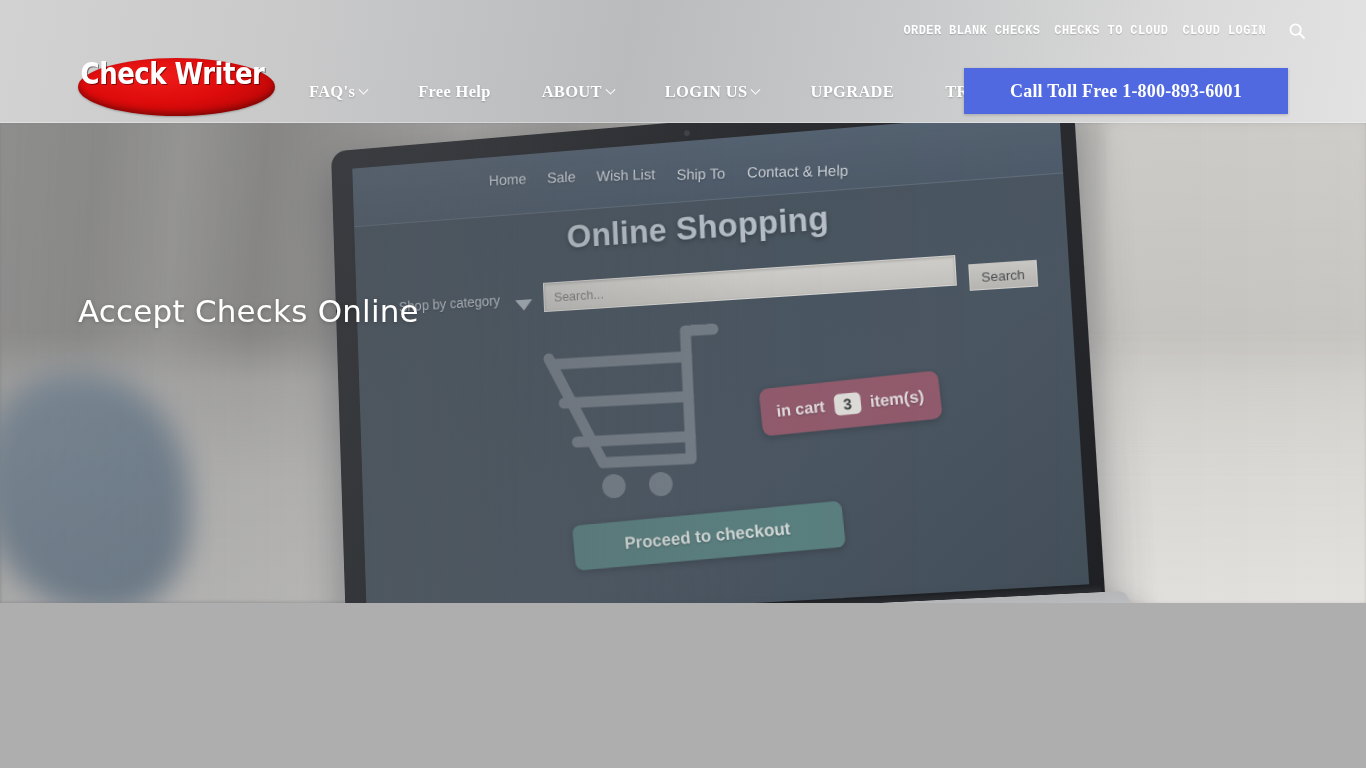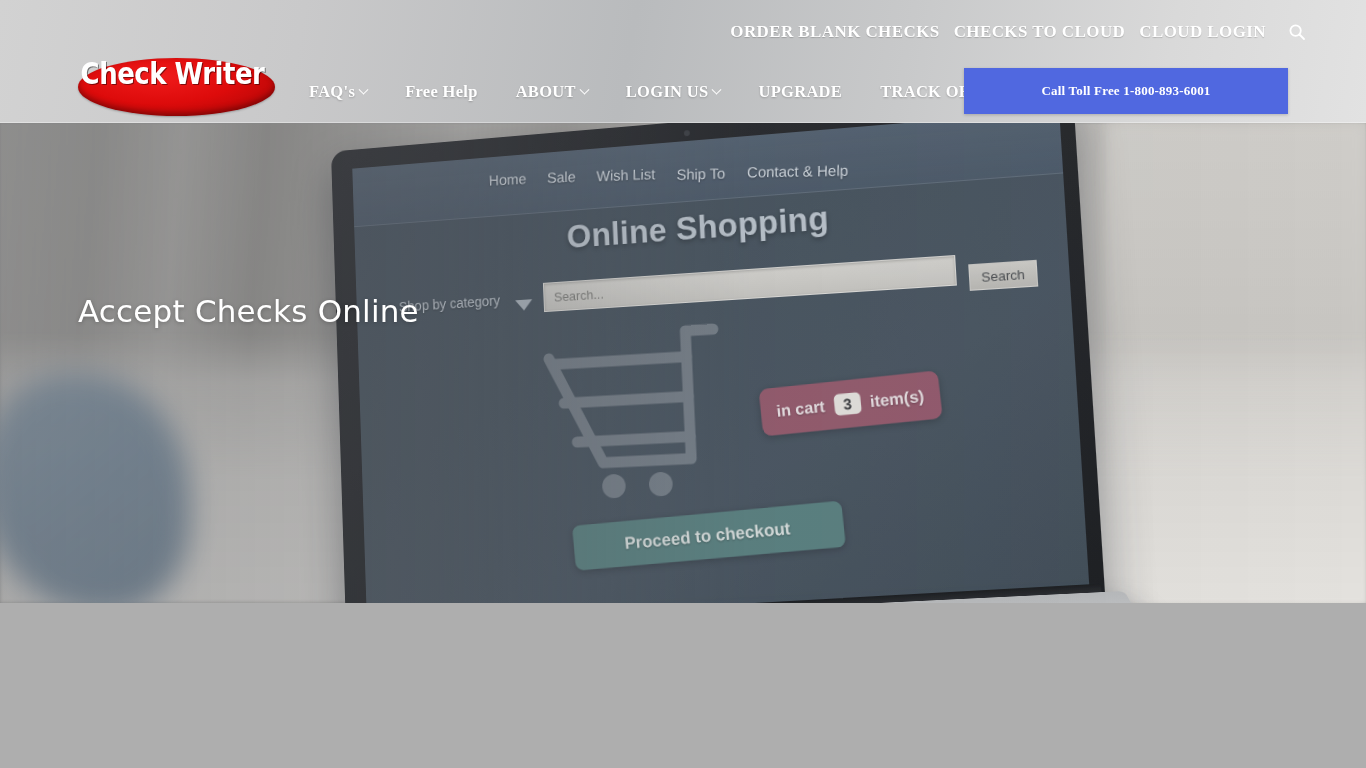--- a/index.html
+++ b/index.html
@@ -22,23 +22,23 @@
     content: ""; position: absolute; left: 0; bottom: 0;
     width: 100%; height: 1px; background: rgba(255,255,255,0.35);
   }
 
   .topbar {
     position: absolute; top: 22px; right: 60px;
     display: flex; align-items: center; gap: 14px;
   }
   .topbar a {
     color: #ffffff; text-decoration: none;
-    font-size: 17px; font-weight: bold;
+    font-size: 12px; font-weight: bold;
     letter-spacing: 0.4px;
-    font-family: Liberation Serif, serif;
+    font-family: Liberation Mono, monospace;
     text-shadow: 0 1px 1px rgba(0,0,0,0.18);
     white-space: nowrap;
   }
   .search-icon-btn {
     width: 18px; height: 18px;
     margin-left: 8px;
     position: relative;
     cursor: pointer;
   }
   .search-icon-btn svg { display: block; }
@@ -68,21 +68,21 @@
   }
   .logo-tm {
     position: absolute;
     right: 22px; top: 11px;
     color: #fff; font-size: 9px; font-weight: bold;
     font-family: "DejaVu Sans", sans-serif;
   }
 
   .mainnav {
     position: absolute; left: 292px; top: 78px;
-    display: flex; align-items: center; gap: 4px;
+    display: flex; align-items: center; gap: 17px;
   }
   .mainnav .nav-item {
     color: #ffffff;
     font-family: "Liberation Serif", serif;
     font-weight: bold;
     font-size: 16.5px;
     letter-spacing: 0.3px;
     text-decoration: none;
     white-space: nowrap;
     padding: 4px 17px;
@@ -98,21 +98,21 @@
     transform: rotate(45deg) translate(-2px, -2px);
   }
 
   .cta-phone {
     position: absolute; right: 78px; top: 68px;
     width: 324px; height: 46px;
     background: #5068e0;
     color: #fff;
     display: flex; align-items: center; justify-content: center;
     font-family: "Liberation Serif", serif;
-    font-weight: bold; font-size: 13px;
+    font-weight: bold; font-size: 18px;
     letter-spacing: 0.2px;
     border: none;
     cursor: pointer;
     box-shadow: 0 1px 3px rgba(0,0,0,0.2);
   }
 
   
   .hero {
     position: absolute; top: 123px; left: 0;
     width: 1366px; height: 480px;

